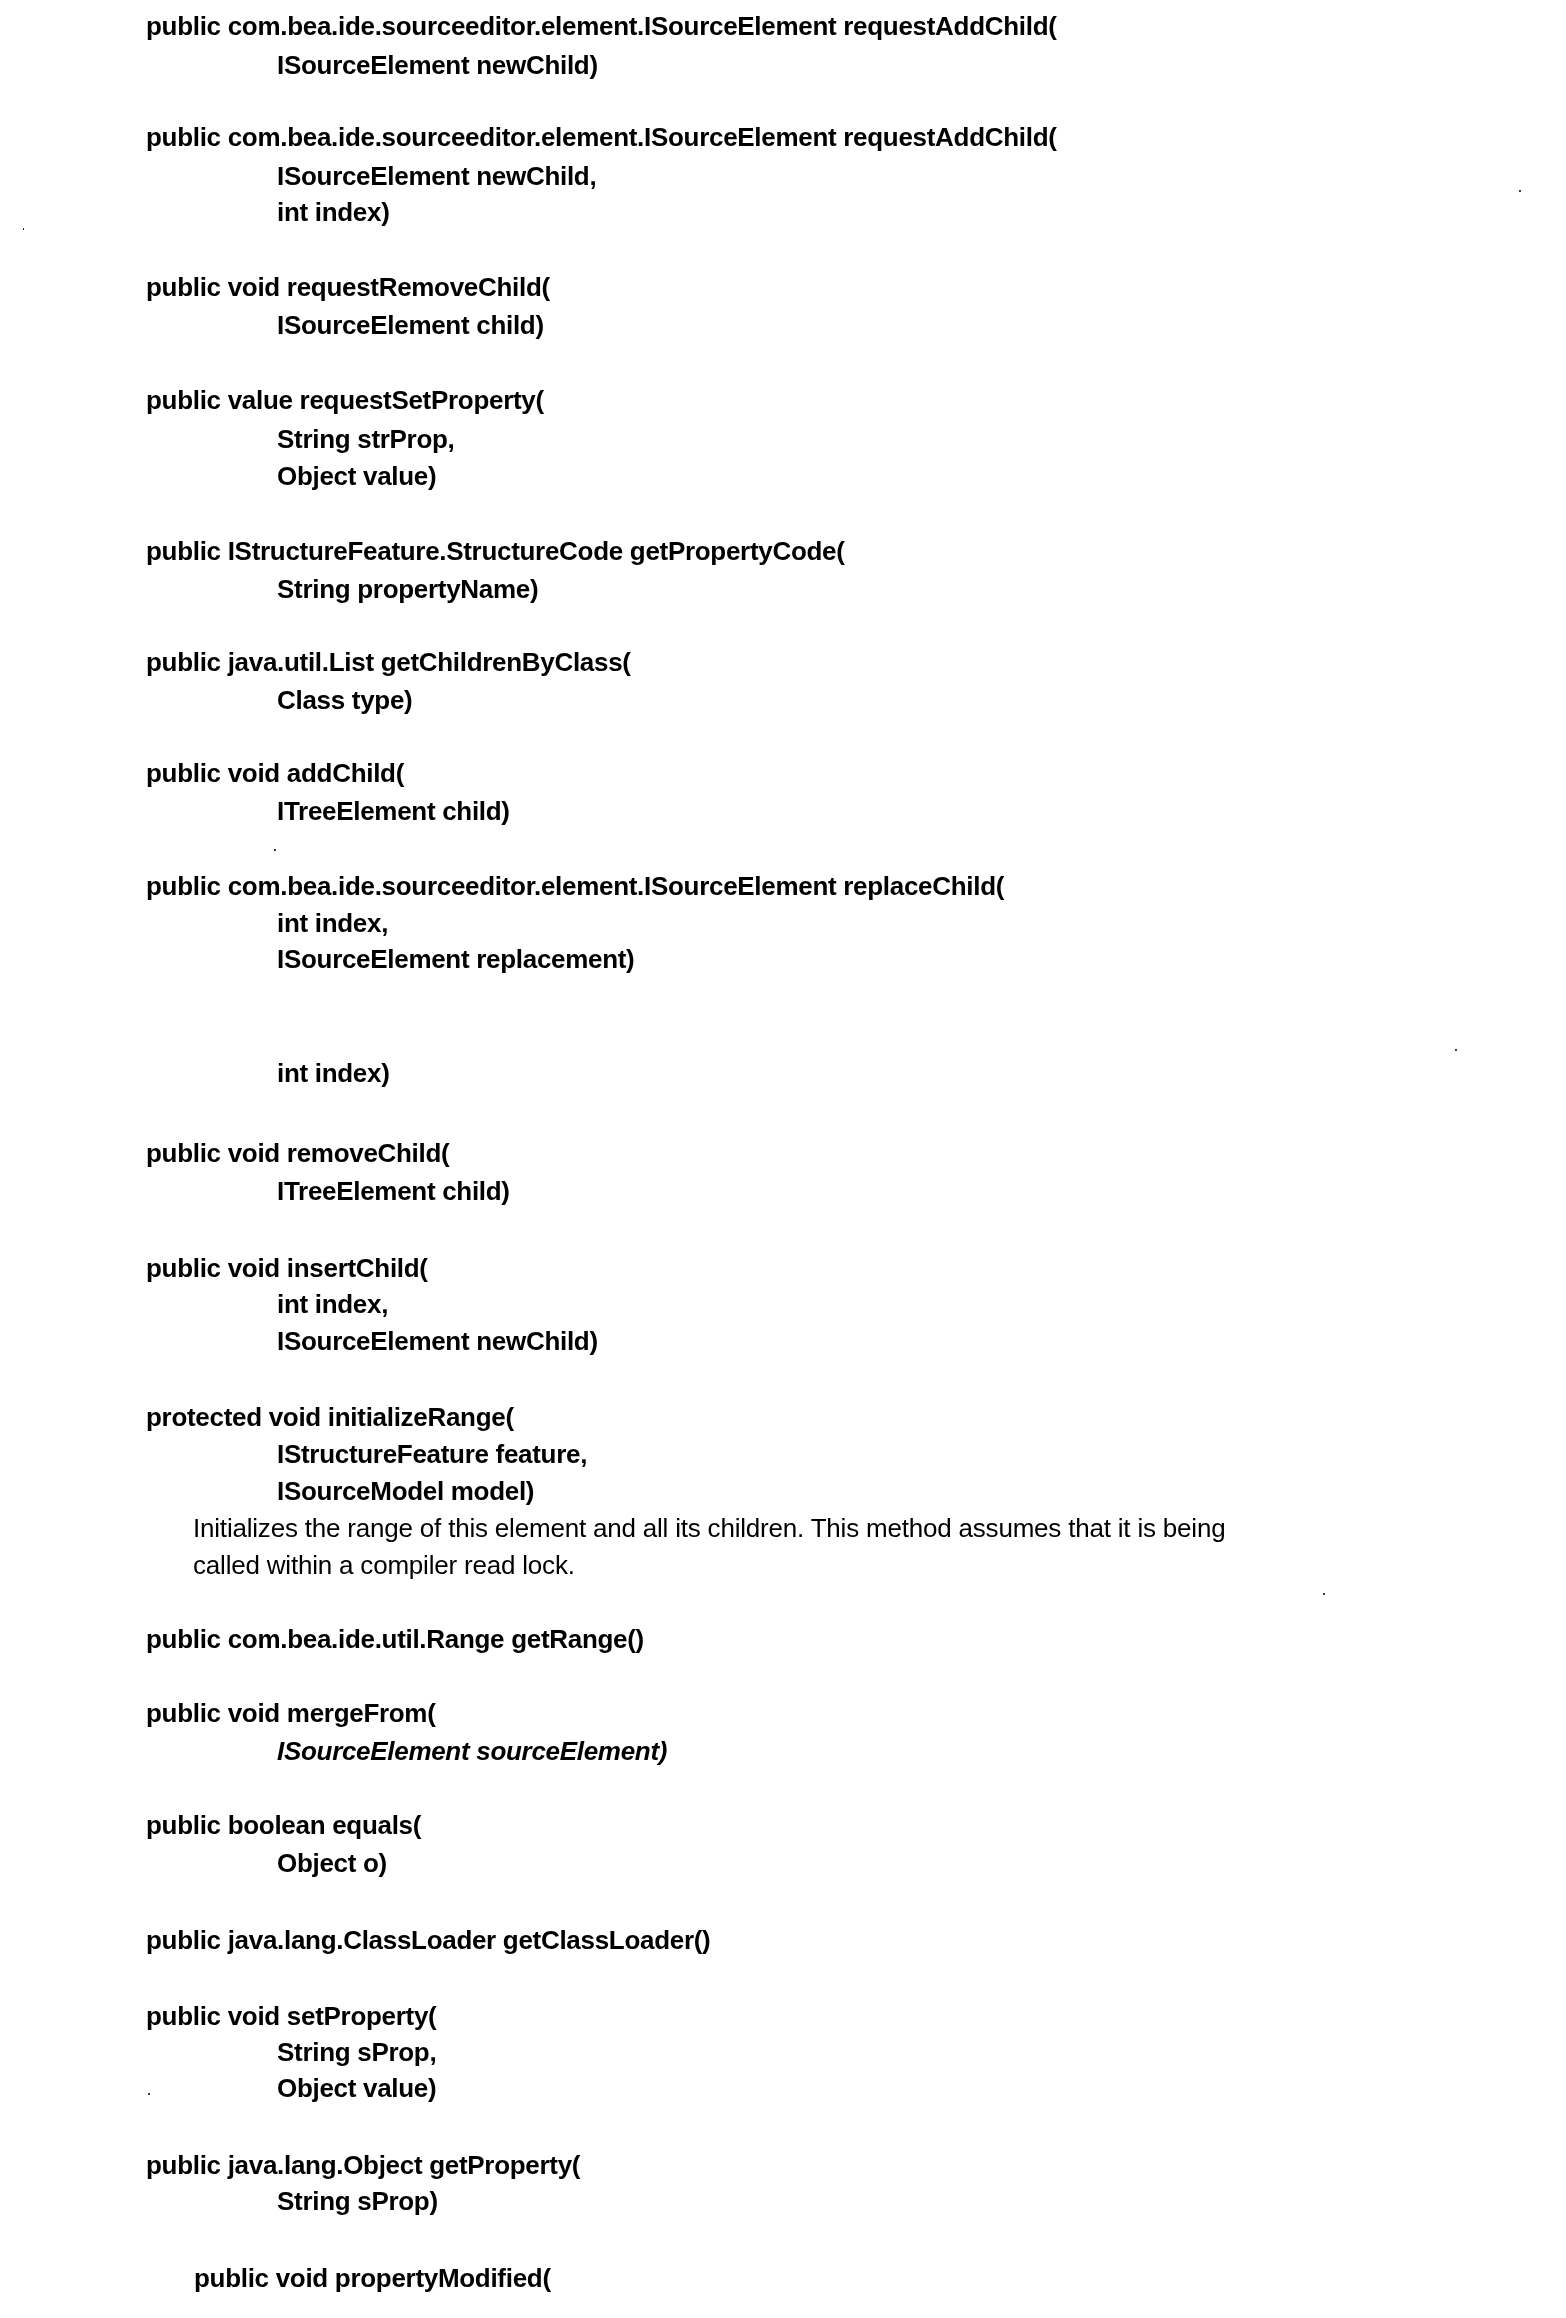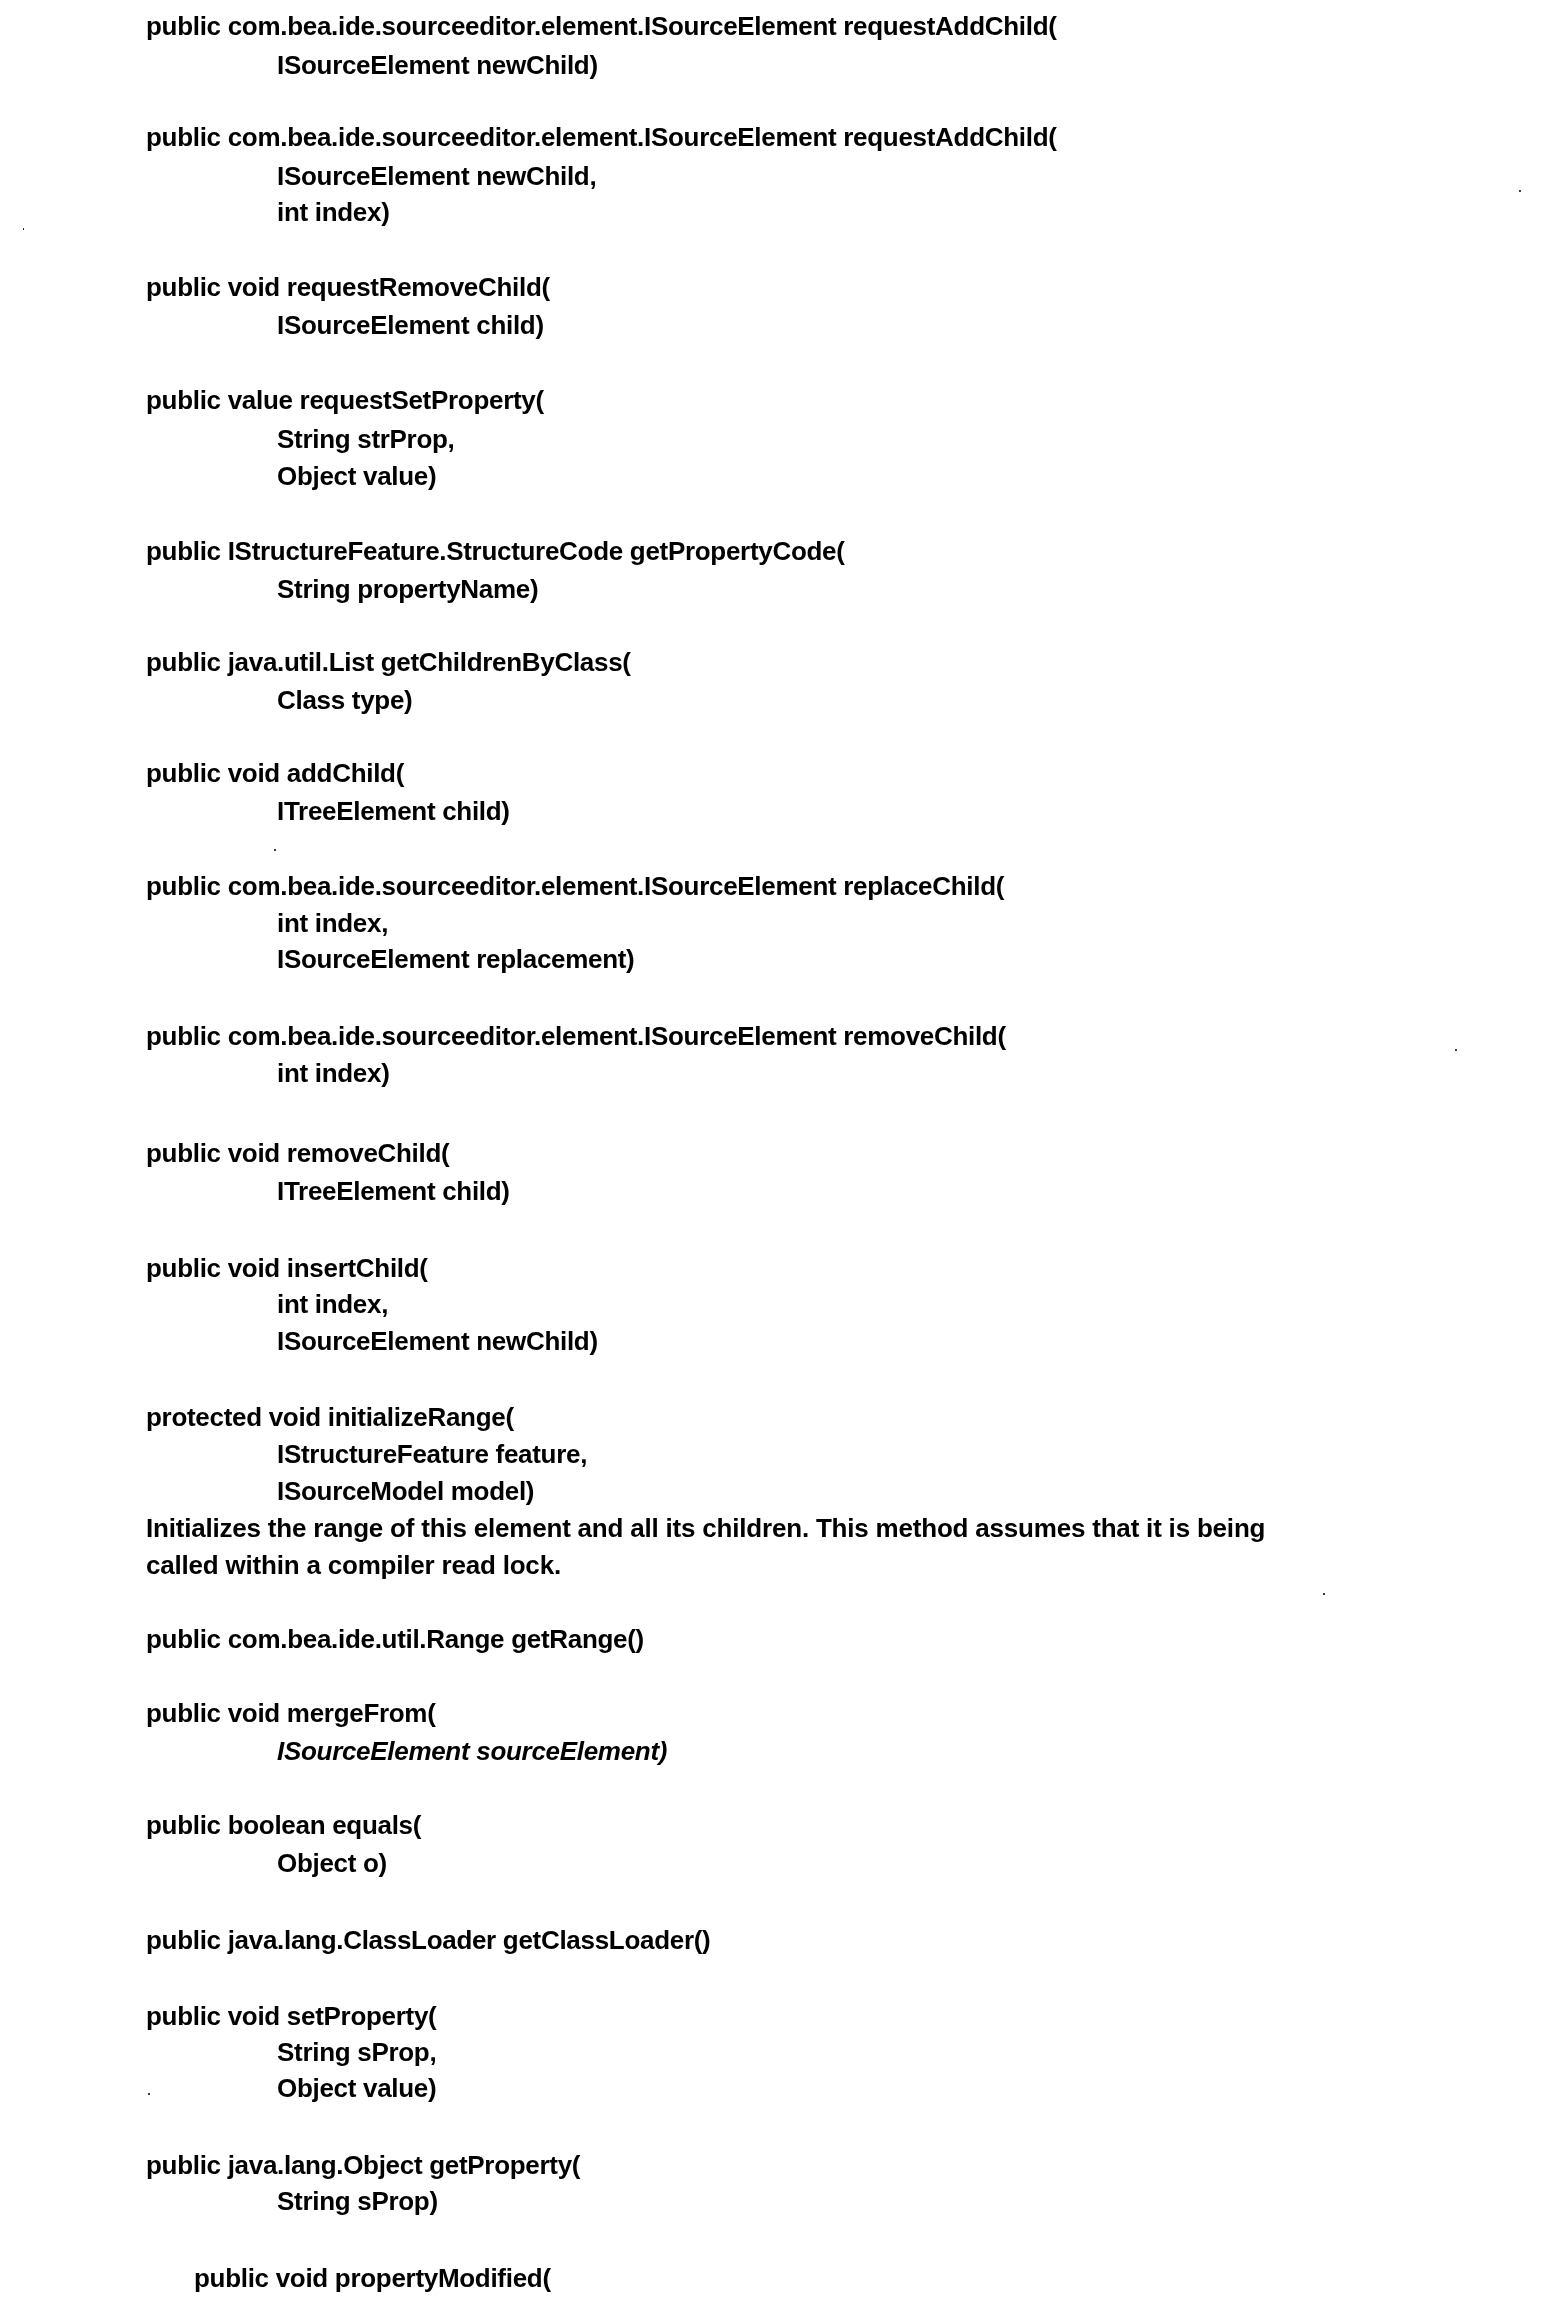--- a/index.html
+++ b/index.html
@@ -23,21 +23,21 @@
   }
   .line {
     position: absolute;
     white-space: pre;
     font-size: 26px;
     line-height: 26px;
     letter-spacing: -0.3px;
   }
   .sig { font-weight: bold; }
   .param { font-weight: bold; }
-  .desc { font-weight: bold; letter-spacing: -0.2px; }
+  .desc { font-weight: normal; letter-spacing: -0.2px; margin-left: 47px; }
   .speck {
     position: absolute;
     width: 1.7px; height: 1.7px;
     background: #000;
     border-radius: 0.9px;
   }
 </style>
 </head>
 <body>
 
@@ -63,21 +63,20 @@
     <div class="line sig" style="left: 146px; top: 649px;">public java.util.List getChildrenByClass(</div>
     <div class="line param" style="left: 277px; top: 687px;">Class type)</div>
     <div></div>
     <div class="line sig" style="left: 146px; top: 760px;">public void addChild(</div>
     <div class="line param" style="left: 277px; top: 798px;">ITreeElement child)</div>
     <div></div>
     <div class="line sig" style="left: 146px; top: 873px;">public com.bea.ide.sourceeditor.element.ISourceElement replaceChild(</div>
     <div class="line param" style="left: 277px; top: 910px;">int index,</div>
     <div class="line param" style="left: 277px; top: 946px; text-align: center;">ISourceElement replacement)</div>
     <div></div>
-    <div class="line sig" style="left: 146px; top: 1023px;">public com.bea.ide.sourceeditor.element.ISourceElement removeChild(</div>
     <div class="line param" style="left: 277px; top: 1060px;">int index)</div>
     <div></div>
     <div class="line sig" style="left: 146px; top: 1140px;">public void removeChild(</div>
     <div class="line param" style="left: 277px; top: 1178px;">ITreeElement child)</div>
     <div></div>
     <div class="line sig" style="left: 146px; top: 1255px;">public void insertChild(</div>
     <div class="line param" style="left: 277px; top: 1291px;">int index,</div>
     <div class="line param" style="left: 277px; top: 1328px;">ISourceElement newChild)</div>
     <div></div>
     <div class="line sig" style="left: 146px; top: 1404px;">protected void initializeRange(</div>

